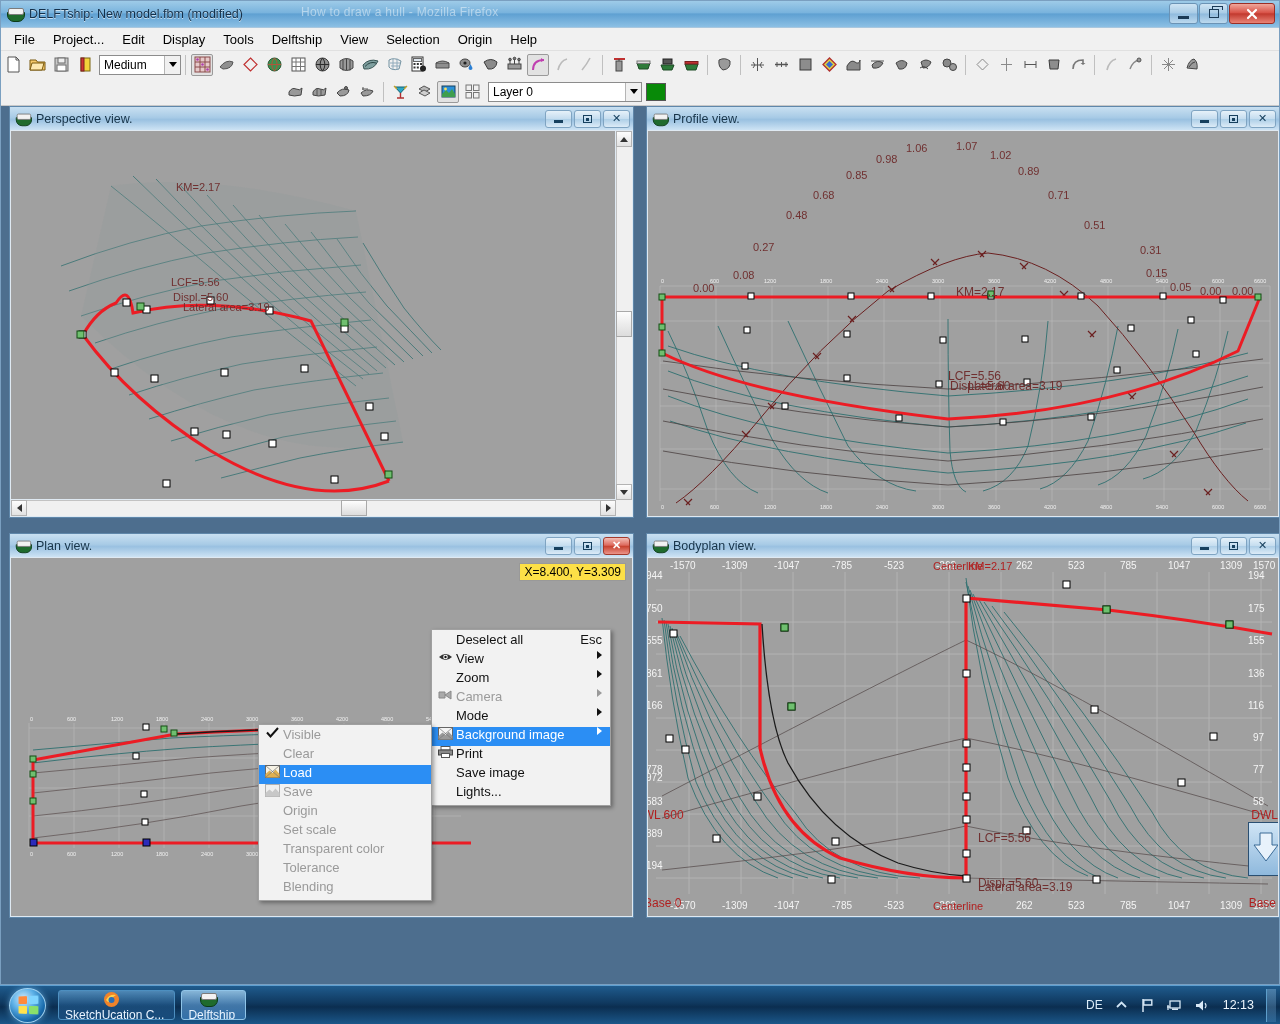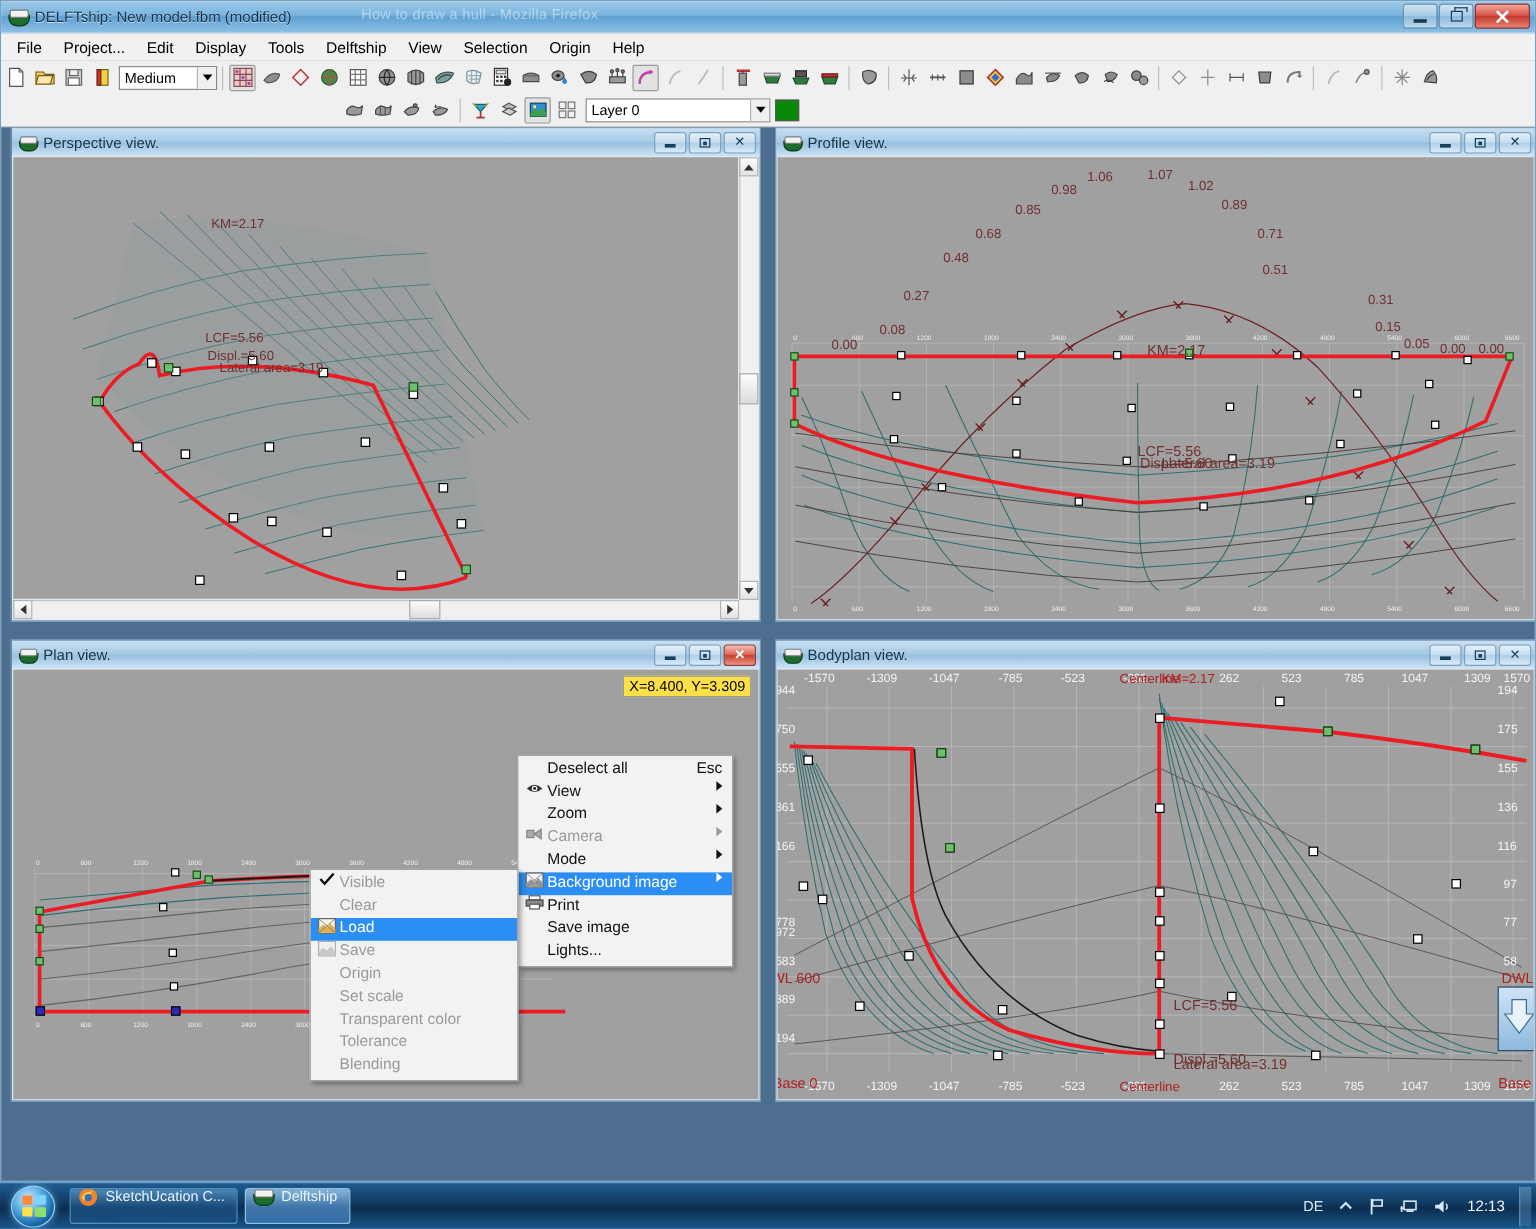--- a/index.html
+++ b/index.html
@@ -221,21 +221,21 @@
     position:absolute; left:14px; top:9px; width:20px; height:18px;
     display:grid; grid-template-columns:1fr 1fr; grid-template-rows:1fr 1fr; gap:1.5px;
     transform: perspective(30px) rotateY(-8deg);
   }
   #start-orb .flag i { display:block; border-radius:1px; }
   .fq1{background:#ff8a3d;} .fq2{background:#7fd4ff;} .fq3{background:#ffe14d;} .fq4{background:#8ae06a;}
   .task-btn {
     height: 30px; margin-left: 6px; padding: 0 10px 16px 6px; display:flex;align-items:center;
     border:1px solid #4d8fc0; border-radius:3px;
     background: linear-gradient(180deg, rgba(120,180,225,.55) 0%, rgba(40,100,155,.55) 50%, rgba(25,75,125,.6) 100%);
-    color:#eaf4ff; font-size: 12px; max-width: 170px; overflow:hidden; white-space:nowrap;
+    color:#eaf4ff; font-size: 12px; max-width: 170px; overflow:hidden; white-space:nowrap;flex-direction:column;
   }
   .task-btn.active {
     background: linear-gradient(180deg, rgba(170,215,245,.75) 0%, rgba(90,150,205,.7) 50%, rgba(60,125,185,.75) 100%);
     border-color:#8fc4e8;
   }
   .task-ico { width:17px;height:17px;margin-right:6px;flex:none;position:relative;}
   #tray {
     margin-left: auto; display:flex;align-items:center;height:39px;padding-right:4px;color:#dcecf8;font-size:12px;
   }
   .tray-item { margin: 0 6px; display:flex;align-items:center; }
@@ -896,21 +896,21 @@
         <span class="lbl lbl-dark" style="left:105px;top:110px;">0.27</span>
         <span class="lbl lbl-dark" style="left:138px;top:78px;">0.48</span>
         <span class="lbl lbl-dark" style="left:165px;top:58px;">0.68</span>
         <span class="lbl lbl-dark" style="left:198px;top:38px;">0.85</span>
         <span class="lbl lbl-dark" style="left:228px;top:22px;">0.98</span>
         <span class="lbl lbl-dark" style="left:258px;top:11px;">1.06</span>
         <span class="lbl lbl-dark" style="left:308px;top:9px;">1.07</span>
         <span class="lbl lbl-dark" style="left:342px;top:18px;">1.02</span>
         <span class="lbl lbl-dark" style="left:370px;top:34px;">0.89</span>
         <span class="lbl lbl-dark" style="left:400px;top:58px;">0.71</span>
-        <span class="lbl lbl-dark" style="left:404px;top:88px;">0.51</span>
+        <span class="lbl lbl-dark" style="left:436px;top:88px;">0.51</span>
         <span class="lbl lbl-dark" style="left:492px;top:113px;">0.31</span>
         <span class="lbl lbl-dark" style="left:498px;top:136px;">0.15</span>
         <span class="lbl lbl-dark" style="left:522px;top:150px;">0.05</span>
         <span class="lbl lbl-dark" style="left:552px;top:154px;">0.00</span>
         <span class="lbl lbl-dark" style="left:584px;top:154px;">0.00</span>
         
         <span class="lbl lbl-dark" style="left:308px;top:154px;font-size:12px;">KM=2.17</span>
         <span class="lbl lbl-dark" style="left:300px;top:238px;font-size:12px;">LCF=5.56</span>
         <span class="lbl lbl-dark" style="left:302px;top:248px;font-size:12px;">Displ.=5.60</span>
         <span class="lbl lbl-dark" style="left:320px;top:248px;font-size:12px;">Lateral area=3.19</span>

